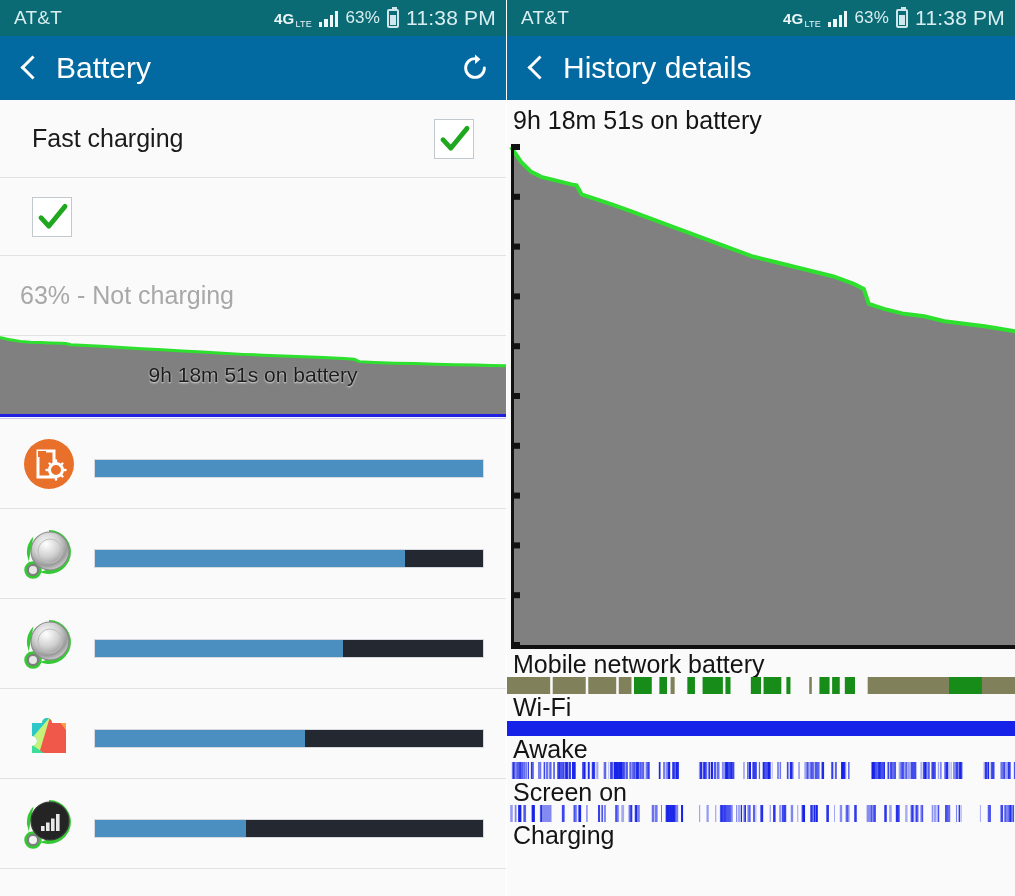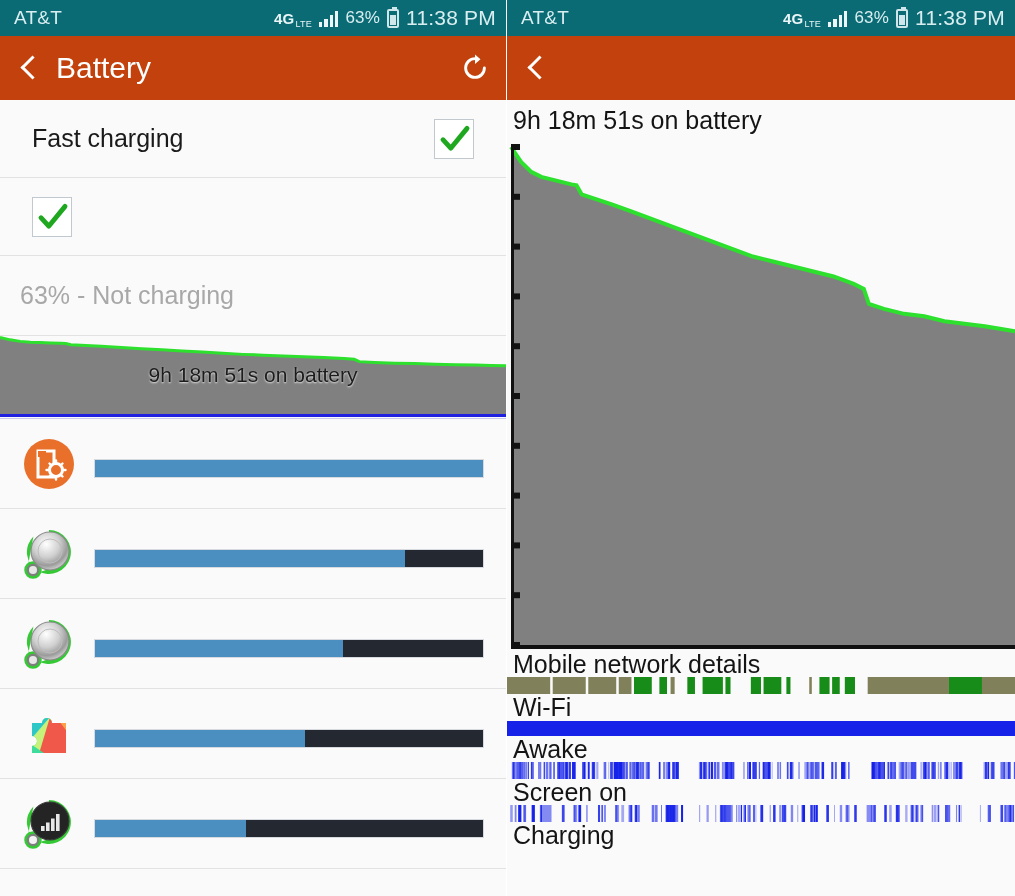--- a/index.html
+++ b/index.html
@@ -32,21 +32,21 @@
   .signal i:nth-child(3){ height:12px; }
   .signal i:nth-child(4){ height:16px; }
   .sb-pct { font-size:17px; }
   .batt-ic { position:relative; width:12px; height:19px; border:2px solid #cfe7ea; border-radius:2px; }
   .batt-ic::before{ content:""; position:absolute; top:-4px; left:2.5px; width:5px; height:3px; background:#cfe7ea; }
   .batt-ic::after { content:""; position:absolute; left:1px; right:1px; bottom:1px; height:62%; background:#cfe7ea; }
   .sb-time { font-size:21px; margin-left:0; }
 
   
   .actionbar {
-    height:64px; background:#c2410c; color:#fff;
+    height:64px; background:#0369a1; color:#fff;
     display:flex; align-items:center; padding:0 16px;
   }
   .back-chevron { width:26px; height:26px; position:relative; flex:0 0 auto; margin-right:14px; cursor:pointer; }
   .back-chevron::before{
     content:""; position:absolute; left:8px; top:4px; width:14px; height:14px;
     border-left:3.5px solid #fff; border-bottom:3.5px solid #fff; transform:rotate(45deg);
   }
   .ab-title { font-size:30px; font-weight:400; flex:1 1 auto; }
   .refresh-ic { width:30px; height:30px; position:relative; cursor:pointer; }
   .refresh-ic svg { display:block; }
@@ -330,20 +330,21 @@
           <i></i>
         </span>
       <span class="sb-pct">63%</span>
       <span class="batt-ic"></span>
       <span class="sb-time">11:38 PM</span>
     </span>
   </div>
 
   <div class="actionbar">
     <span class="back-chevron"></span>
+    <span class="ab-title">History details</span>
   </div>
 
   <div class="hd-title">9h 18m 51s on battery</div>
 
   <div class="bigchart">
     <svg id="big-svg" viewBox="0 0 508 512" preserveAspectRatio="none">
         <path d="M4.00 8.00 L14.08 22.94 L24.16 32.90 L34.24 37.88 L44.32 40.37 L54.40 42.86 L64.48 45.35 L69.52 46.35 L74.56 55.31 L89.68 60.29 L104.80 65.27 L124.96 72.74 L145.12 80.21 L165.28 87.68 L185.44 95.15 L205.60 102.62 L225.76 110.09 L245.92 117.56 L266.08 122.54 L286.24 127.52 L306.40 132.50 L326.56 137.48 L346.72 144.95 L356.80 149.93 L361.84 164.87 L376.96 169.85 L397.12 174.83 L417.28 177.32 L437.44 182.30 L457.60 184.79 L477.76 187.28 L492.88 189.77 L508.00 192.26 L508 506 L4 506 Z" fill="#808080"></path>
         <path d="M4.00 8.00 L14.08 22.94 L24.16 32.90 L34.24 37.88 L44.32 40.37 L54.40 42.86 L64.48 45.35 L69.52 46.35 L74.56 55.31 L89.68 60.29 L104.80 65.27 L124.96 72.74 L145.12 80.21 L165.28 87.68 L185.44 95.15 L205.60 102.62 L225.76 110.09 L245.92 117.56 L266.08 122.54 L286.24 127.52 L306.40 132.50 L326.56 137.48 L346.72 144.95 L356.80 149.93 L361.84 164.87 L376.96 169.85 L397.12 174.83 L417.28 177.32 L437.44 182.30 L457.60 184.79 L477.76 187.28 L492.88 189.77 L508.00 192.26" fill="none" stroke="#2ee02e" stroke-width="4"></path>
         <rect x="4" y="8" width="3" height="498" fill="#111"></rect>
         <rect x="4" y="506" width="504" height="4" fill="#111"></rect>
@@ -357,21 +358,21 @@
         <rect x="4" y="353.59999999999997" width="9" height="6" fill="#111"></rect>
         <rect x="4" y="403.40000000000003" width="9" height="6" fill="#111"></rect>
         <rect x="4" y="453.2" width="9" height="6" fill="#111"></rect>
         <rect x="4" y="503" width="9" height="6" fill="#111"></rect>
       </svg>
   </div>
 
 
   <div id="tracks">
       <div class="track-block">
-        <div class="track-label">Mobile network details</div>
+        <div class="track-label">Mobile network battery</div>
         <div class="track-bar">
           <svg viewBox="0 0 100 100" preserveAspectRatio="none">
             <rect x="0" y="0" width="8.5" height="100" fill="#80805a"></rect>
             <rect x="9" y="0" width="6.5" height="100" fill="#80805a"></rect>
             <rect x="16" y="0" width="5.5" height="100" fill="#80805a"></rect>
             <rect x="22" y="0" width="2.5" height="100" fill="#80805a"></rect>
             <rect x="25" y="0" width="3.5" height="100" fill="#188c18"></rect>
             <rect x="30" y="0" width="1.5" height="100" fill="#188c18"></rect>
             <rect x="32.2" y="0" width="0.7999999999999972" height="100" fill="#80805a"></rect>
             <rect x="35.5" y="0" width="1.5" height="100" fill="#188c18"></rect>

